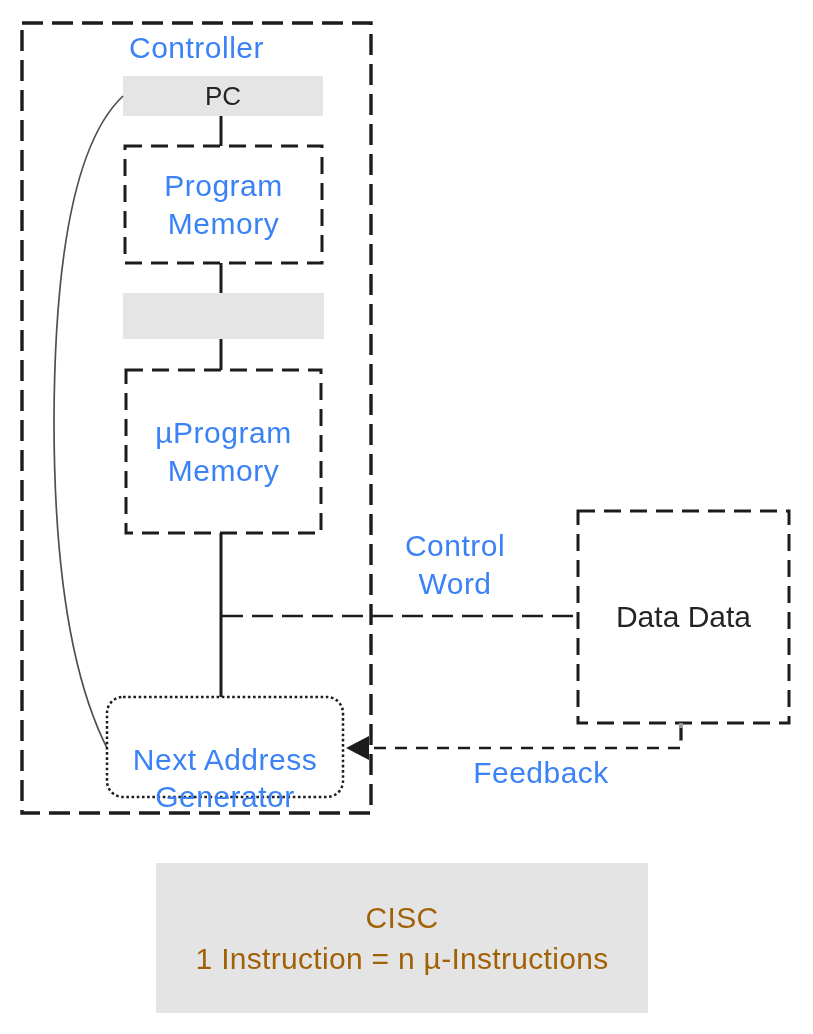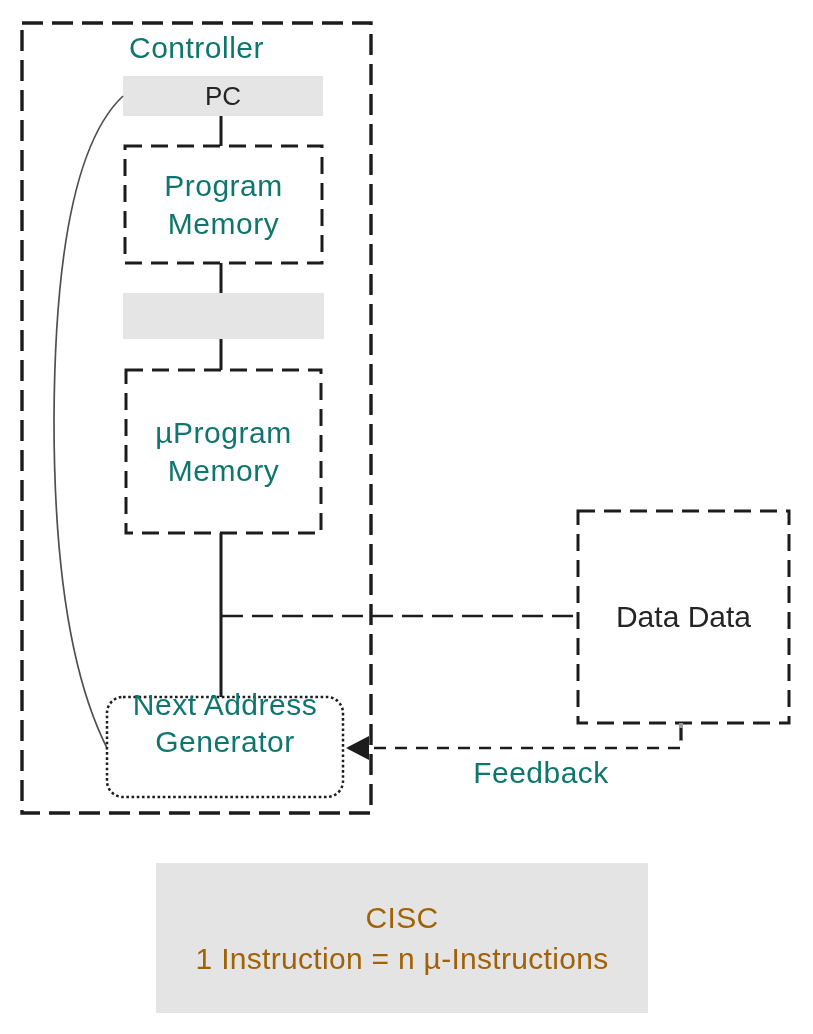--- a/index.html
+++ b/index.html
@@ -27,21 +27,21 @@
     background: #e5e5e5;
     z-index: 1;
   }
   .lbl {
     position: absolute;
     z-index: 3;
     text-align: center;
     white-space: pre-line;
     font-size: 30px;
     line-height: 1.25;
-    color: #0f766e;
+    color: #3b82f6;
     letter-spacing: 0.5px;
   }
   .lbl.tight { line-height: 1.25; }
   .box-label-wrap {
     position: absolute;
     z-index: 3;
     display: flex;
     align-items: center;
     justify-content: center;
     text-align: center;
@@ -103,25 +103,27 @@
 
   <div class="box-label-wrap" style="left:123px; top:76px; width:200px; height:40px; font-size:26px;">PC</div>
 
   <div class="box-label-wrap lbl" style="left:125px; top:146px; width:197px; height:117px;">Program
 Memory</div>
 
 
   <div class="box-label-wrap lbl" style="left:126px; top:370px; width:195px; height:163px;">µProgram
 Memory</div>
 
-  <div class="box-label-wrap lbl" style="left:107px; top:673px; width:236px; height:100px;">Next Address
+  <div class="box-label-wrap lbl" style="left:107px; top:728px; width:236px; height:100px;">Next Address
 Generator</div>
 
   <div class="box-label-wrap" style="left:578px; top:511px; width:211px; height:212px; font-size:30px;">Data Data</div>
 
+  <div class="lbl tight" style="left:355px; top:527px; width:200px;">Control
+Word</div>
 
   <div class="lbl" style="left:430px; top:754px; width:222px;">Feedback</div>
 
   <div id="caption-box">
     <div>CISC</div>
     <div>1 Instruction = n µ-Instructions</div>
   </div>
 
 </div>
 

